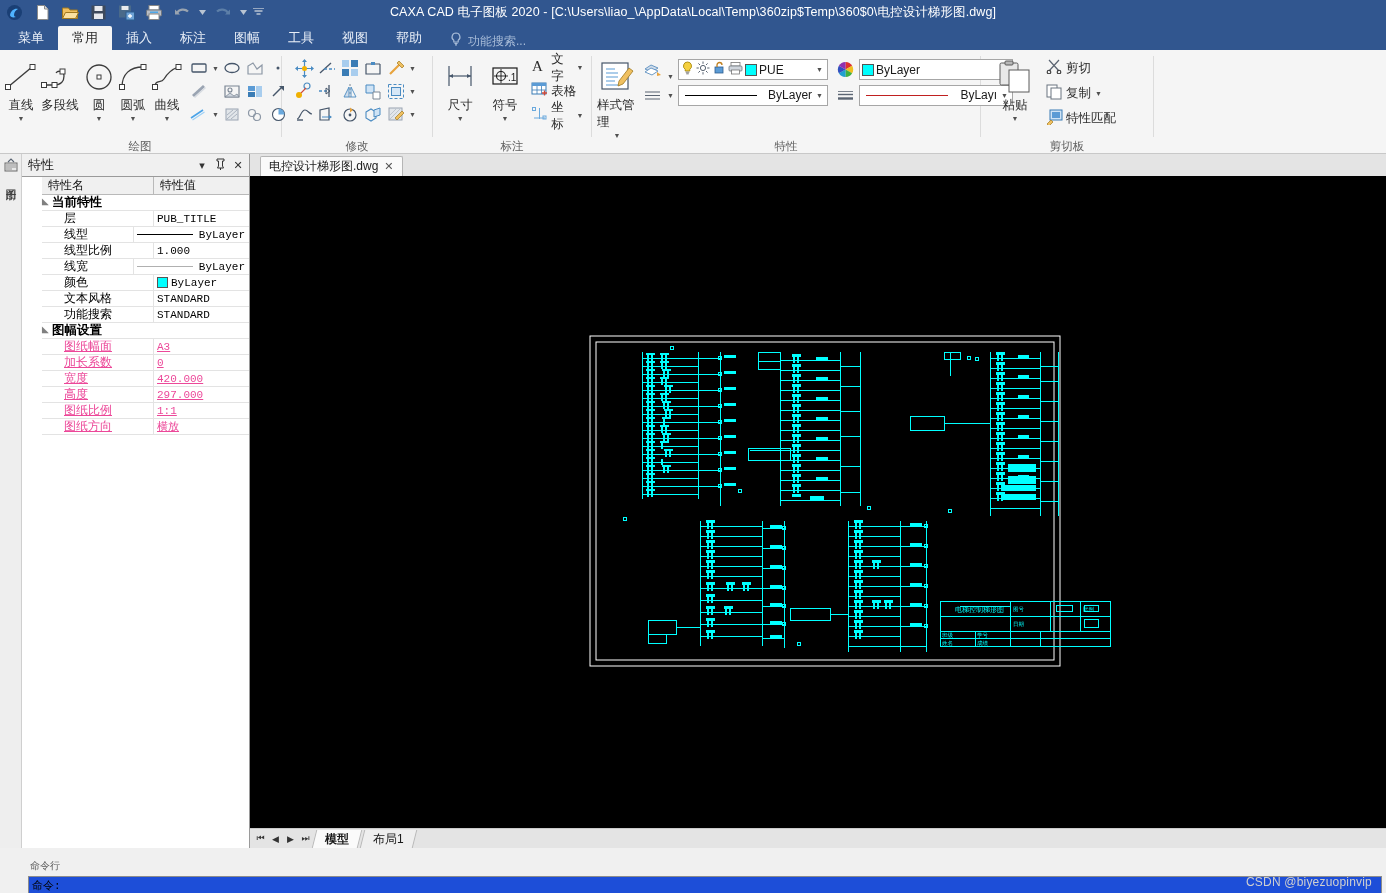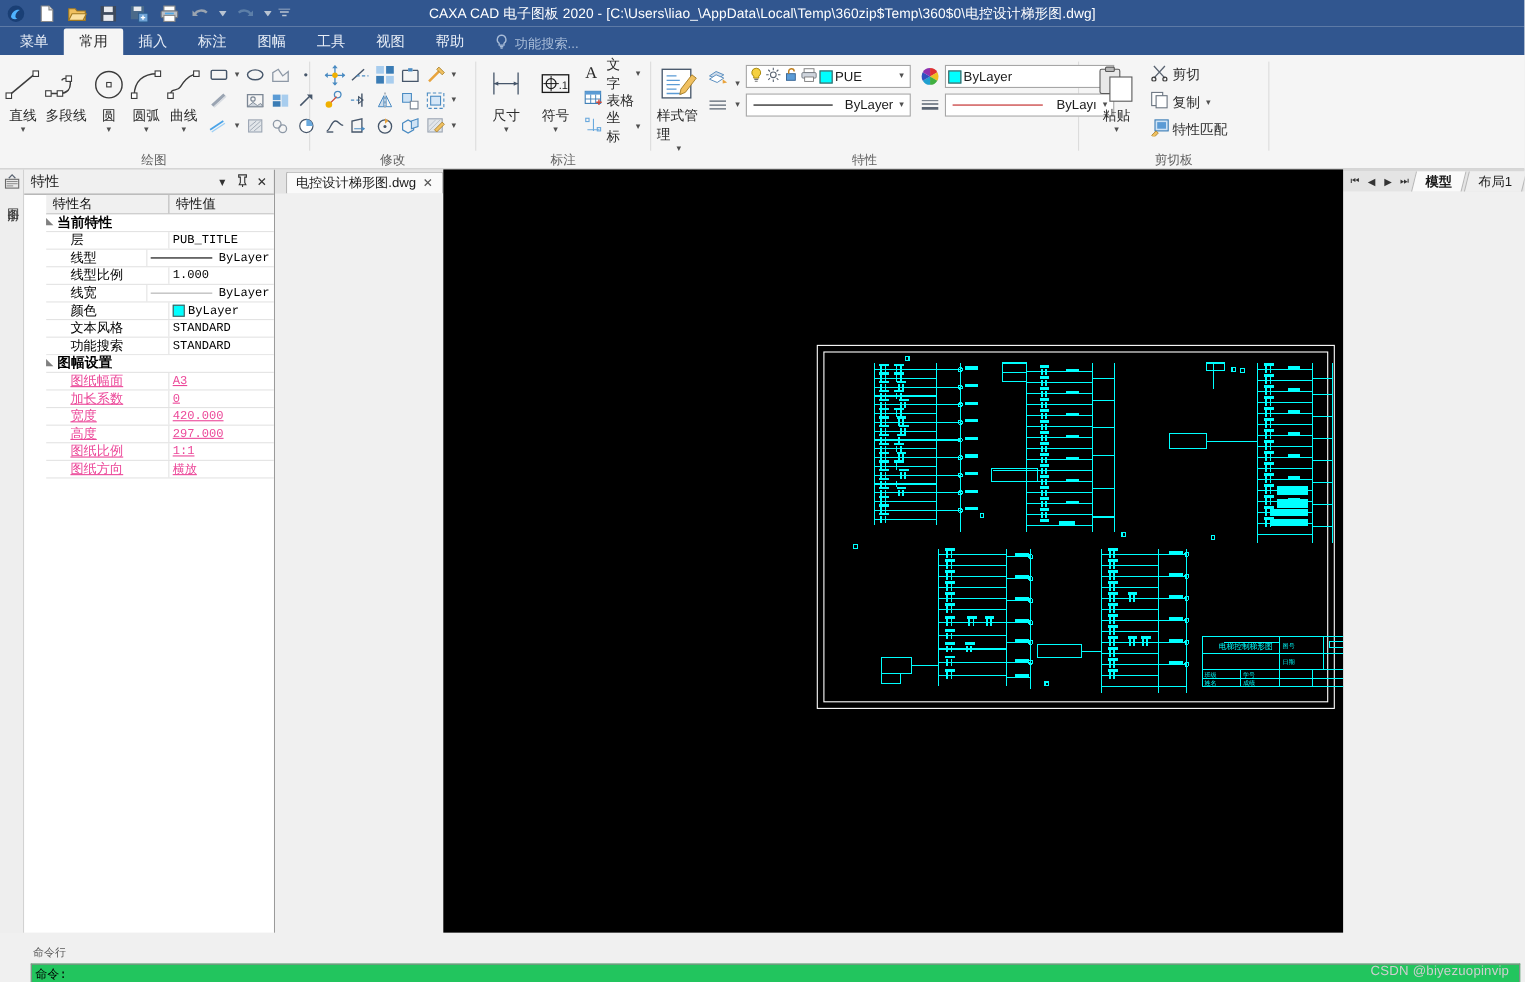--- a/index.html
+++ b/index.html
@@ -122,21 +122,21 @@
   }
   .grow.dim .gname, .grow.dim .gval { color:#ec4899;text-decoration:underline; }
   .colhead { display:flex; height:18px; background:#f0f0f0; border-bottom:1px solid #b9b9b9; font-size:12px; }
   .colhead div { display:flex; align-items:center; padding-left:6px; color:#101010; }
   .colhead .c1 { width:112px; border-right:1px solid #b9b9b9; }
   .colhead .c2 { flex:1; }
   .linepreview { display:inline-block; width:56px; height:1px; background:#000; margin-right:3px; }
   .linepreview.thin { background:#b0b0b0; }
 
   
-  #canvas-wrap { flex:1; display:flex; background:#f0f0f0; }
+  #canvas-wrap { flex:1; display:flex; flex-direction:column; background:#f0f0f0; }
   #doctabs { height:22px; background:#e4e4e4; display:flex; align-items:flex-end; padding-left:10px;}
   .doctab {
     height:20px; background:#fafafa; border:1px solid #b5b5b5; border-bottom:none;
     display:flex; align-items:center; gap:6px; padding:0 8px; font-size:12px; color:#1a1a1a;
     border-radius:2px 2px 0 0; cursor:default;
   }
   .doctab .x { font-size:11px; color:#555; }
   #canvas { flex:1; background:#000; position:relative; overflow:hidden; }
   #cadsvg { position:absolute; left:0; top:0; }
 
@@ -151,21 +151,21 @@
           background:#efefef; border-left:1px solid #b8b8b8; border-right:1px solid #b8b8b8;
           transform:skewX(-14deg); }
   .mtab span { transform:skewX(14deg); }
   .mtab.active { background:#fafafa; font-weight:bold; }
 
   
   #cmdarea { height:45px; background:#f0f0f0; position:relative; }
   #cmd-label { position:absolute; left:30px; top:11px; font-size:10px; color:#5a5a5a;}
   #cmd-input {
     position:absolute; left:28px; right:4px; top:28px; height:17px;
-    background:#22c55e; border:1px solid #8c8c8c; border-bottom:none;
+    background:#1d4ed8; border:1px solid #8c8c8c; border-bottom:none;
     font-family:"Liberation Mono", monospace; font-size:11px; color:#000;
     padding-left:3px; display:flex; align-items:center;
   }
   #watermark {
     position:absolute; right:14px; bottom:4px; font-size:12px; color:#cfcfcf;
     letter-spacing:0.2px;
   }
 </style>
 </head>
 <body>

